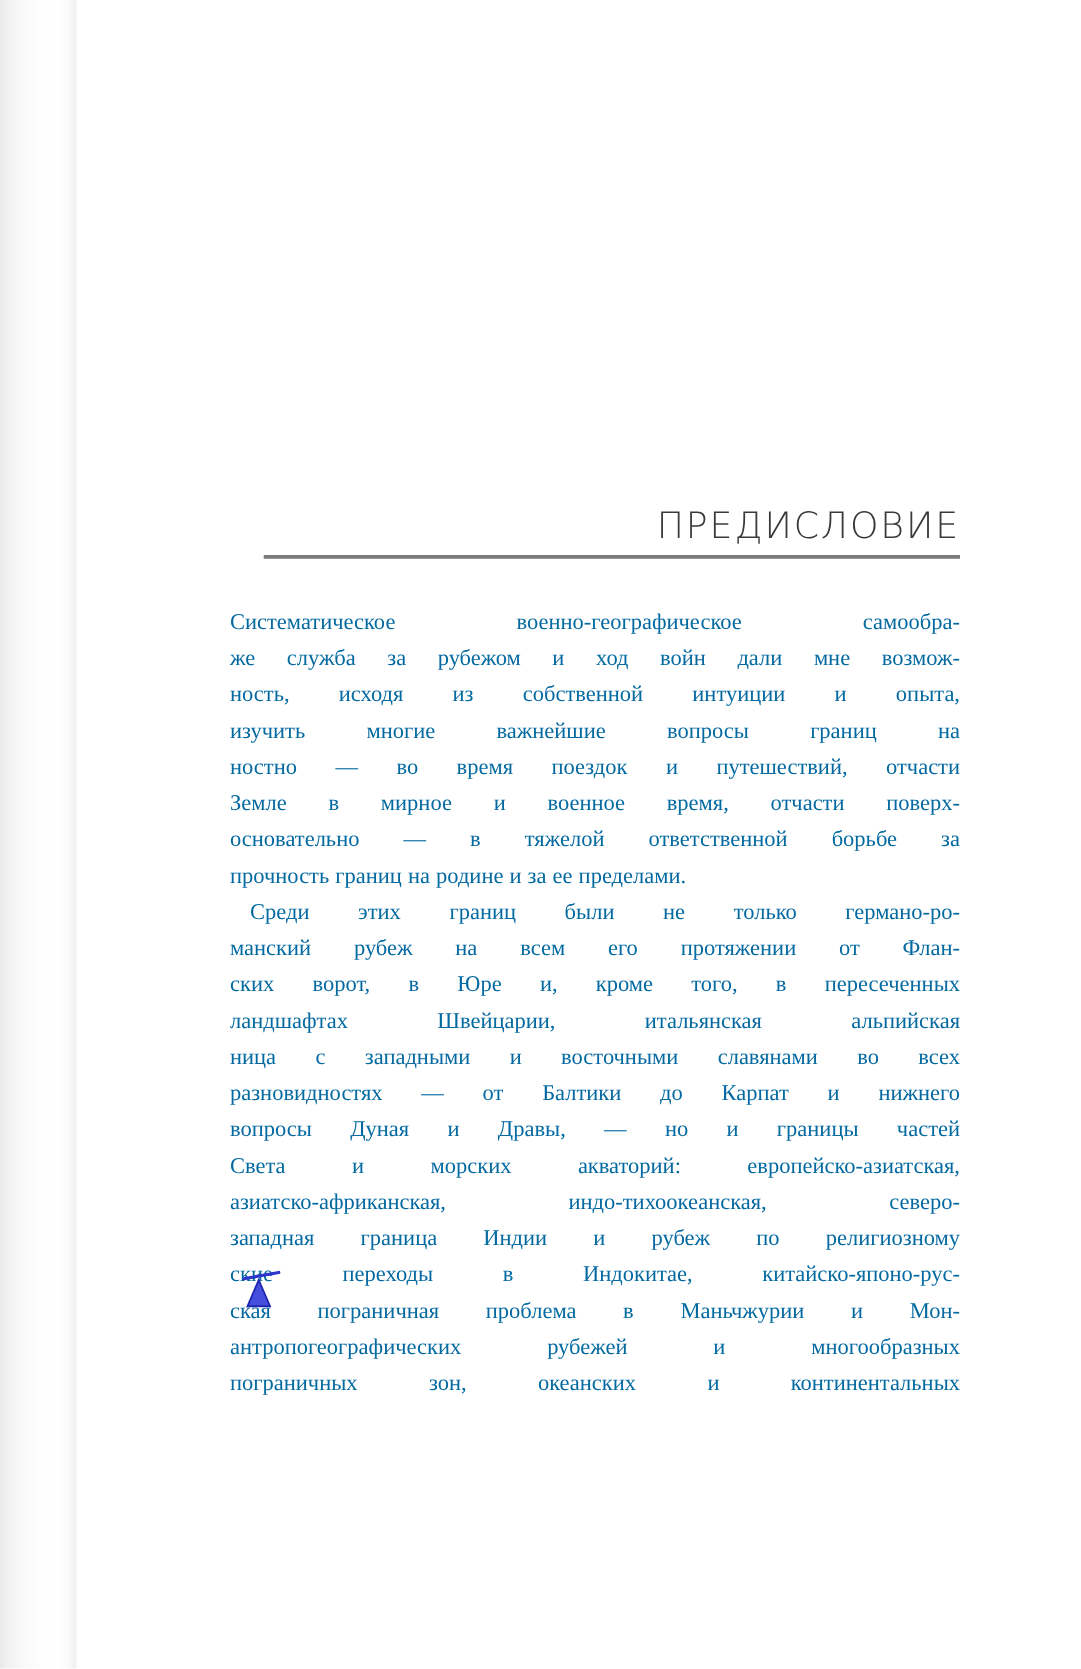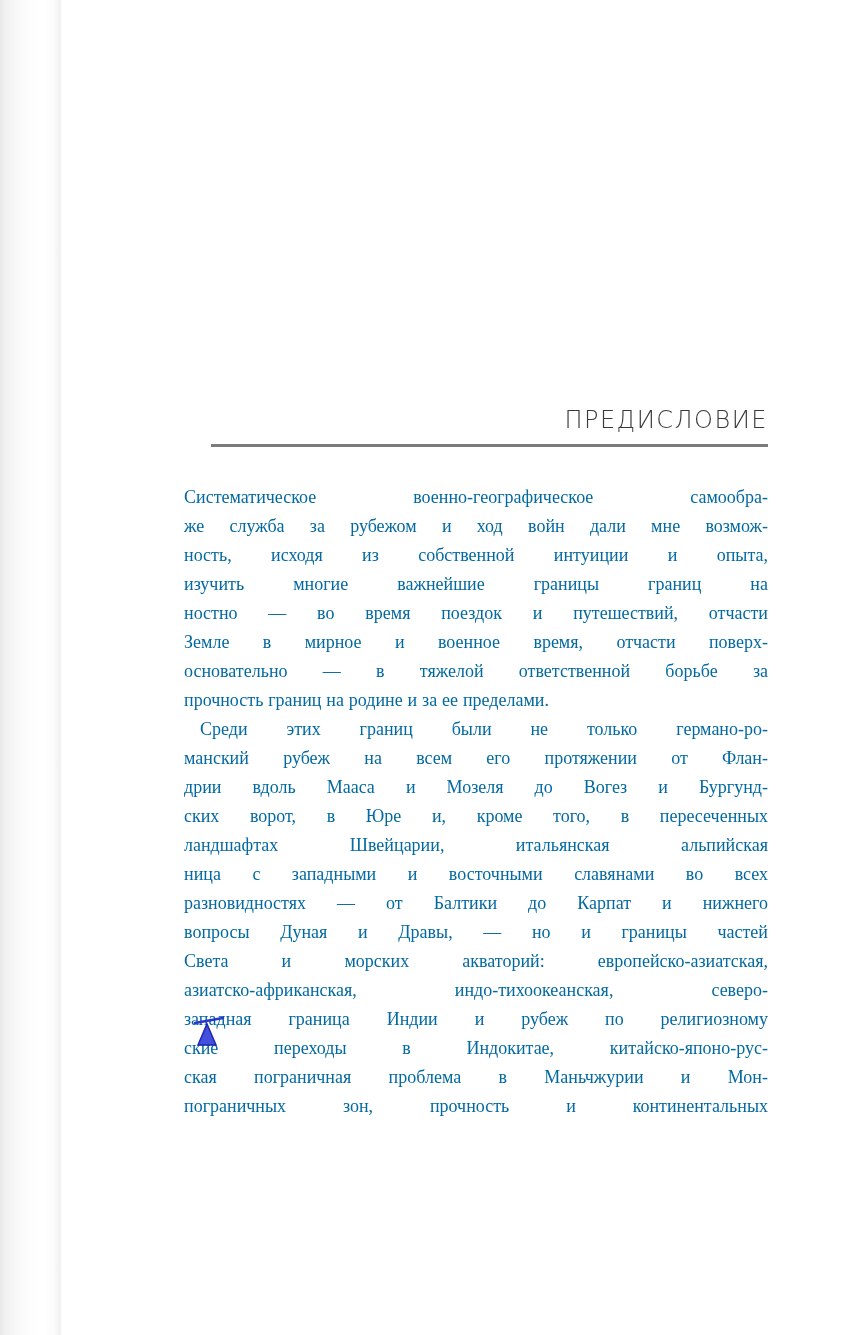--- a/index.html
+++ b/index.html
@@ -29,21 +29,21 @@
       #fbfbfb 54px,
       #f0f0f0 60px,
       #fefefe 62px);
   }
   .chapter-title {
     position: absolute;
     top: 403px;
     right: 97px;
     font-family: "DejaVu Sans", sans-serif;
     font-weight: 300;
-    font-size: 24px;
+    font-size: 29px;
     line-height: 34px;
     letter-spacing: 1.5px;
     color: #3a3a3a;
     white-space: nowrap;
   }
   .section-divider {
     position: absolute;
     left: 211px;
     top: 444px;
     width: 557px;
@@ -89,41 +89,41 @@
 
   <div class="chapter-title">ПРЕДИСЛОВИЕ</div>
 
   <div class="section-divider"></div>
 
   <div class="page-text">
       <div class="paragraph">
         <div class="line">Систематическое военно-географическое самообра-</div>
         <div class="line">же служба за рубежом и ход войн дали мне возмож-</div>
         <div class="line">ность, исходя из собственной интуиции и опыта,</div>
-        <div class="line">изучить многие важнейшие границы границ на</div>
+        <div class="line">изучить многие важнейшие вопросы границ на</div>
         <div class="line">ностно — во время поездок и путешествий, отчасти</div>
         <div class="line">Земле в мирное и военное время, отчасти поверх-</div>
         <div class="line">основательно — в тяжелой ответственной борьбе за</div>
         <div class="line line-left">прочность границ на родине и за ее пределами.</div>
       </div>
       <div class="paragraph">
         <div class="line line-indent">Среди этих границ были не только германо-ро-</div>
         <div class="line">манский рубеж на всем его протяжении от Флан-</div>
-        <div class="line">дрии вдоль Мааса и Мозеля до Вогез и Бургунд-</div>
         <div class="line">ских ворот, в Юре и, кроме того, в пересеченных</div>
         <div class="line">ландшафтах Швейцарии, итальянская альпийская</div>
         <div class="line">ница с западными и восточными славянами во всех</div>
         <div class="line">разновидностях — от Балтики до Карпат и нижнего</div>
         <div class="line">вопросы Дуная и Дравы, — но и границы частей</div>
         <div class="line">Света и морских акваторий: европейско-азиатская,</div>
         <div class="line">азиатско-африканская, индо-тихоокеанская, северо-</div>
         <div class="line">западная граница Индии и рубеж по религиозному</div>
         <div class="line">ские переходы в Индокитае, китайско-японо-рус-</div>
         <div class="line">ская пограничная проблема в Маньчжурии и Мон-</div>
-        <div class="line">пограничных зон, прочность и континентальных</div>
+        <div class="line">антропогеографических рубежей и многообразных</div>
+        <div class="line">пограничных зон, океанских и континентальных</div>
       </div>
     </div>
 
   <svg class="selection-handle" viewBox="0 0 36 42" xmlns="http://www.w3.org/2000/svg">
     <path d="M2 14 L30 9" stroke="#2d35cc" stroke-width="2.6" fill="none" stroke-linecap="round"></path>
     <path d="M14 15 L23 36 L5 36 Z" fill="#4450dd" stroke="#1f27b0" stroke-width="1.5"></path>
   </svg>
 
 </div>
 

